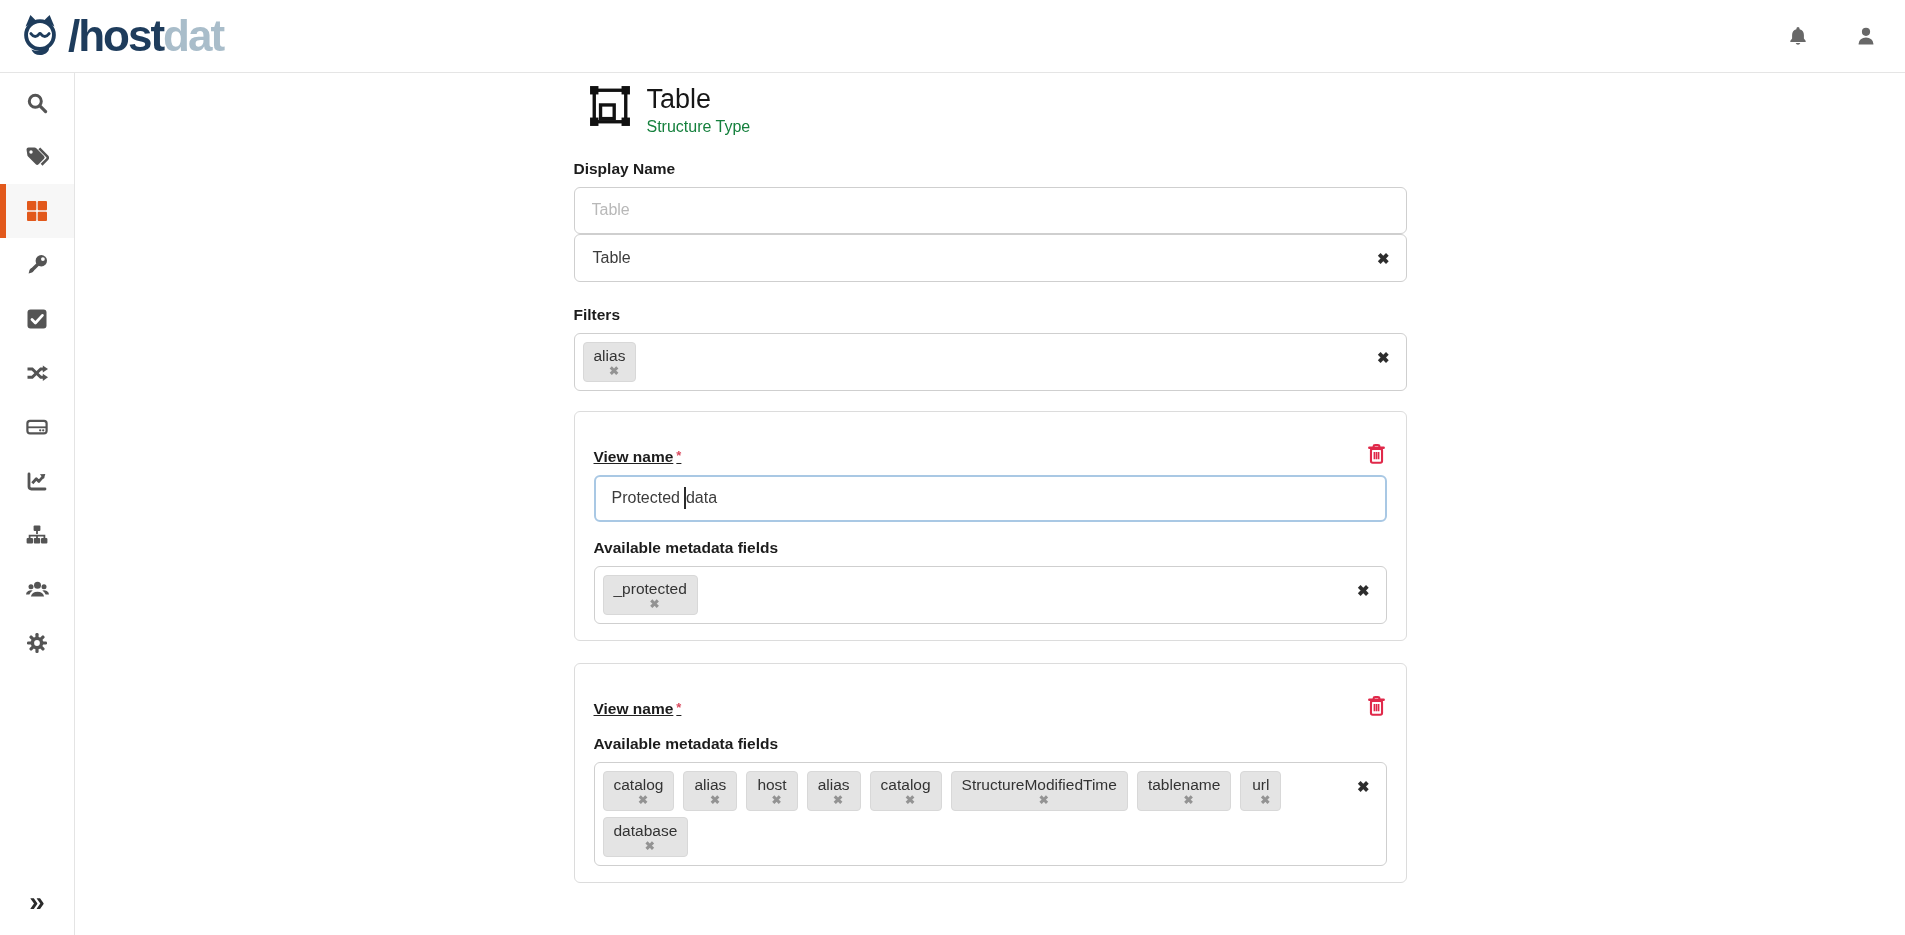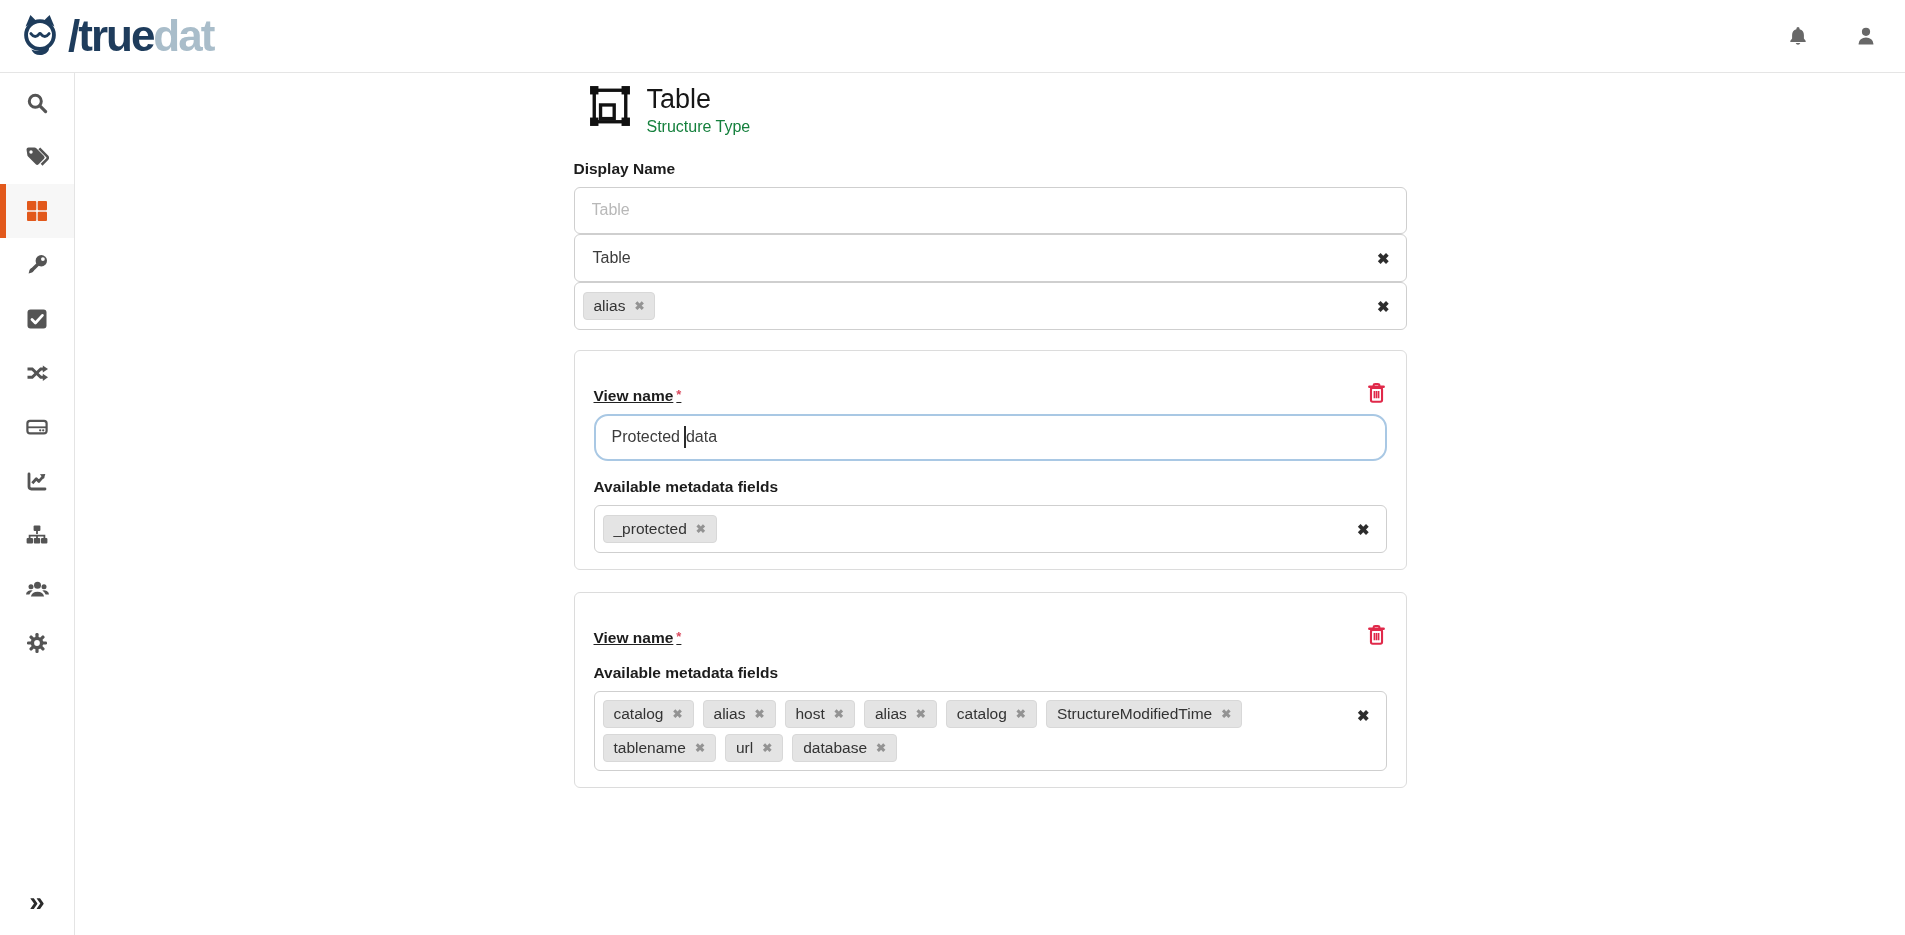--- a/index.html
+++ b/index.html
@@ -43,31 +43,31 @@
                 color:#3c3c3c; padding:0 17px; font-family:inherit; background:#fff; outline:none; }
   .text-input::placeholder { color:#b8b8b8; }
 
   .selectbox { position:relative; border:1px solid #cfcfcf; border-radius:6px; min-height:48px;
                display:flex; align-items:center; flex-wrap:wrap; padding:5px 50px 5px 8px; background:#fff; cursor:pointer; }
   .selectbox .value-text { font-size:16px; color:#3c3c3c; padding-left:10px; }
   .clear-btn { position:absolute; right:16px; top:24px; transform:translateY(-50%); background:none;
                border:none; padding:0; cursor:pointer; font-size:15px; font-weight:bold; color:#2d2d2d; }
   .pills { display:flex; flex-wrap:wrap; align-items:center; width:100%; }
   .pill { display:inline-flex; align-items:center; background:#e4e4e4; border:1px solid #d8d8d8;
-          border-radius:4px; padding:4px 10px; margin:3px 9px 3px 0; font-size:15.5px; color:#333; }
+          border-radius:4px; padding:4px 10px; margin:3px 9px 3px 0; font-size:15.5px; color:#333;flex-direction:column; }
   .pill-x { margin-left:9px; color:#939393; font-size:12px; font-weight:bold; cursor:pointer; line-height:1; }
 
   .view-card { border:1px solid #dcdcdc; border-radius:6px; margin-top:20px; padding:16px 19px; background:#fff; }
   .view-card + .view-card { margin-top:22px; }
   .card-head { display:flex; justify-content:space-between; align-items:flex-end;text-decoration:underline; }
   .vn-label { font-weight:bold; font-size:15.5px; color:#1c1c1c; margin-top:20px; }
   .req { color:#d9485c; font-size:13px; vertical-align:top; margin-left:3px; }
   .trash-btn { background:none; border:none; padding:0; cursor:pointer; line-height:0; }
   .view-card .name-input { margin-top:9px; }
-  .focus-input { margin-top:9px; width:100%; height:47px; border:2px solid #a9c8e4; border-radius:14px;
+  .focus-input { margin-top:9px; width:100%; height:47px; border:2px solid #a9c8e4; border-radius:6px;
                  display:flex; align-items:center; padding:0 16px; font-size:16px; color:#3c3c3c;
                  white-space:pre; background:#fff; }
   .caret { width:1.5px; height:22px; background:#2b2b2b; display:inline-block; }
   .meta-label { margin:17px 0 9px; }
 </style>
 </head>
 <body>
 
 <div class="app">
 
@@ -76,21 +76,21 @@
       <span style="line-height:0;">
         <svg width="48" height="50" viewBox="0 0 50 50">
           <path d="M10 15 L15 3 L21 9 Z" fill="#1e3c5c"></path>
           <path d="M40 15 L35 3 L29 9 Z" fill="#1e3c5c"></path>
           <circle cx="25" cy="24" r="14.5" fill="none" stroke="#1e3c5c" stroke-width="4"></circle>
           <path d="M15.5 22.5 q4.5 6 9 0" fill="none" stroke="#1e3c5c" stroke-width="3" stroke-linecap="round"></path>
           <path d="M25.5 22.5 q4.5 6 9 0" fill="none" stroke="#1e3c5c" stroke-width="3" stroke-linecap="round"></path>
           <path d="M34 35 q-8 8 -18 4 q3 7 12 5.5 q8 -2 6 -9.5 z" fill="#1e3c5c"></path>
         </svg>
       </span>
-      <span class="brand-text"><span class="brand-primary">/true</span><span class="brand-secondary">dat</span></span>
+      <span class="brand-text"><span class="brand-primary">/host</span><span class="brand-secondary">dat</span></span>
     </div>
     <div class="header-actions">
       <button class="icon-btn">
         <span style="line-height:0;">
           <svg width="22" height="22" viewBox="0 0 22 22" fill="#686868">
             <path d="M11 2.1 a1.6 1.6 0 0 1 1.6 1.6 v.6 a5.9 5.9 0 0 1 4.3 5.7 v3.5 l1.7 2.3 a.8 .8 0 0 1 -.65 1.3 H4.05 a.8 .8 0 0 1 -.65 -1.3 l1.7 -2.3 V10 a5.9 5.9 0 0 1 4.3 -5.7 v-.6 A1.6 1.6 0 0 1 11 2.1 z"></path>
             <path d="M8.7 18.1 a2.4 2.4 0 0 0 4.6 0 z"></path>
           </svg>
         </span>
       </button>
@@ -262,20 +262,21 @@
       <div class="field-label">Display Name</div>
       <input class="text-input" type="text" placeholder="Table" style="">
 
       
       <div class="selectbox">
         <span class="value-text">Table</span>
         <button class="clear-btn">✖</button>
       </div>
 
       
+      <div class="field-label">Filters</div>
       <div class="selectbox">
         <div class="pills">
 
             <span class="pill">
               <span>alias</span>
               <span class="pill-x">✖</span>
             </span>
           </div>
         <button class="clear-btn">✖</button>
       </div>

